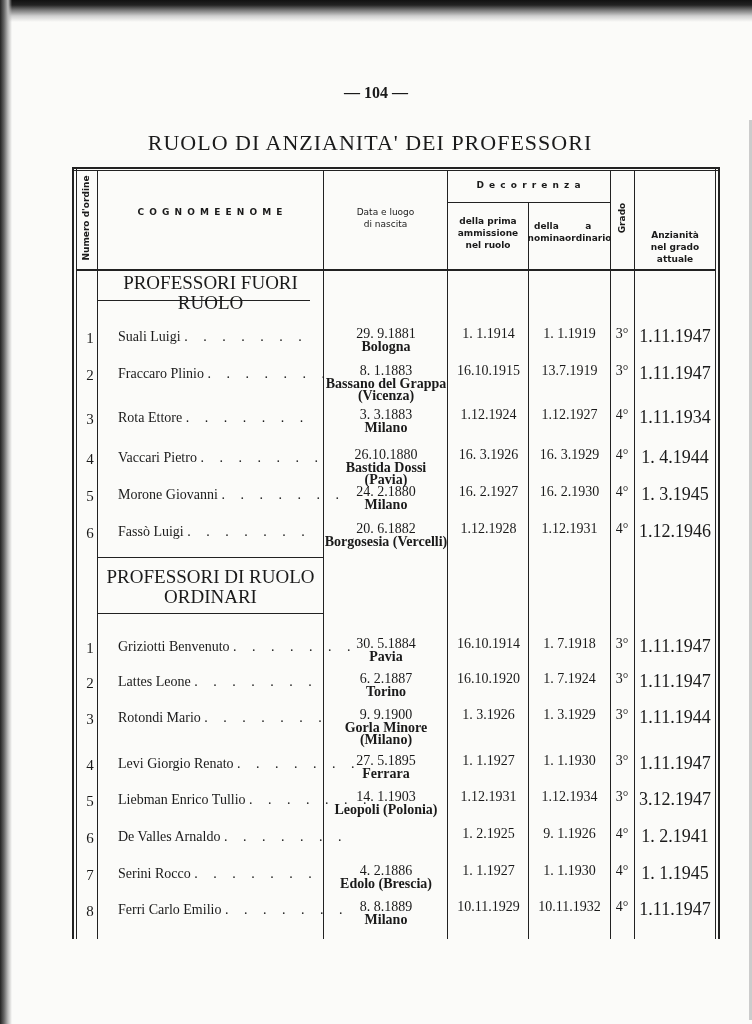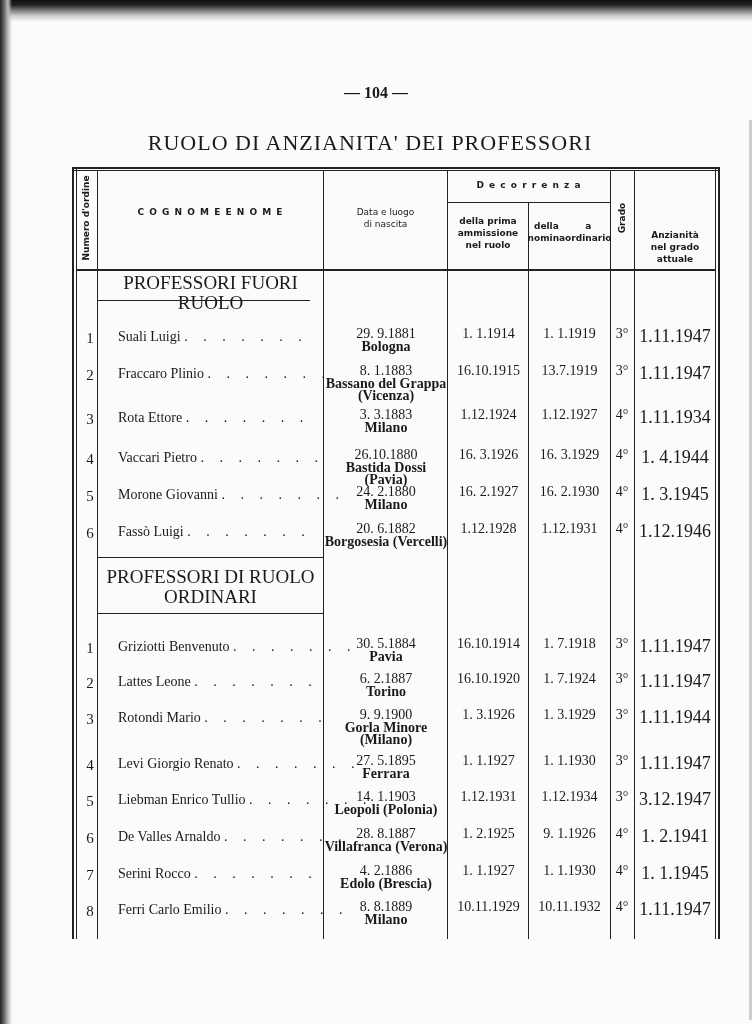--- a/index.html
+++ b/index.html
@@ -255,24 +255,20 @@
           <span class="p">Leopoli (Polonia)</span>
         </div>
         <div class="cell c-d1">1.12.1931</div>
         <div class="cell c-d2">1.12.1934</div>
         <div class="cell c-gr">3°</div>
         <div class="cell c-an">3.12.1947</div>
       </div>
       <div class="row" style="top: 659px;">
         <div class="cell c-num">6</div>
         <div class="cell c-name"><span>De Valles Arnaldo</span> <span class="c-dots">. . . . . . .</span></div>
-        <div class="cell c-birth">
-          <span class="d">28. 8.1887</span>
-          <span class="p">Villafranca (Verona)</span>
-        </div>
         <div class="cell c-d1">1. 2.1925</div>
         <div class="cell c-d2">9. 1.1926</div>
         <div class="cell c-gr">4°</div>
         <div class="cell c-an">1. 2.1941</div>
       </div>
       <div class="row" style="top: 696px;">
         <div class="cell c-num">7</div>
         <div class="cell c-name"><span>Serini Rocco</span> <span class="c-dots">. . . . . . .</span></div>
         <div class="cell c-birth">
           <span class="d">4. 2.1886</span>

